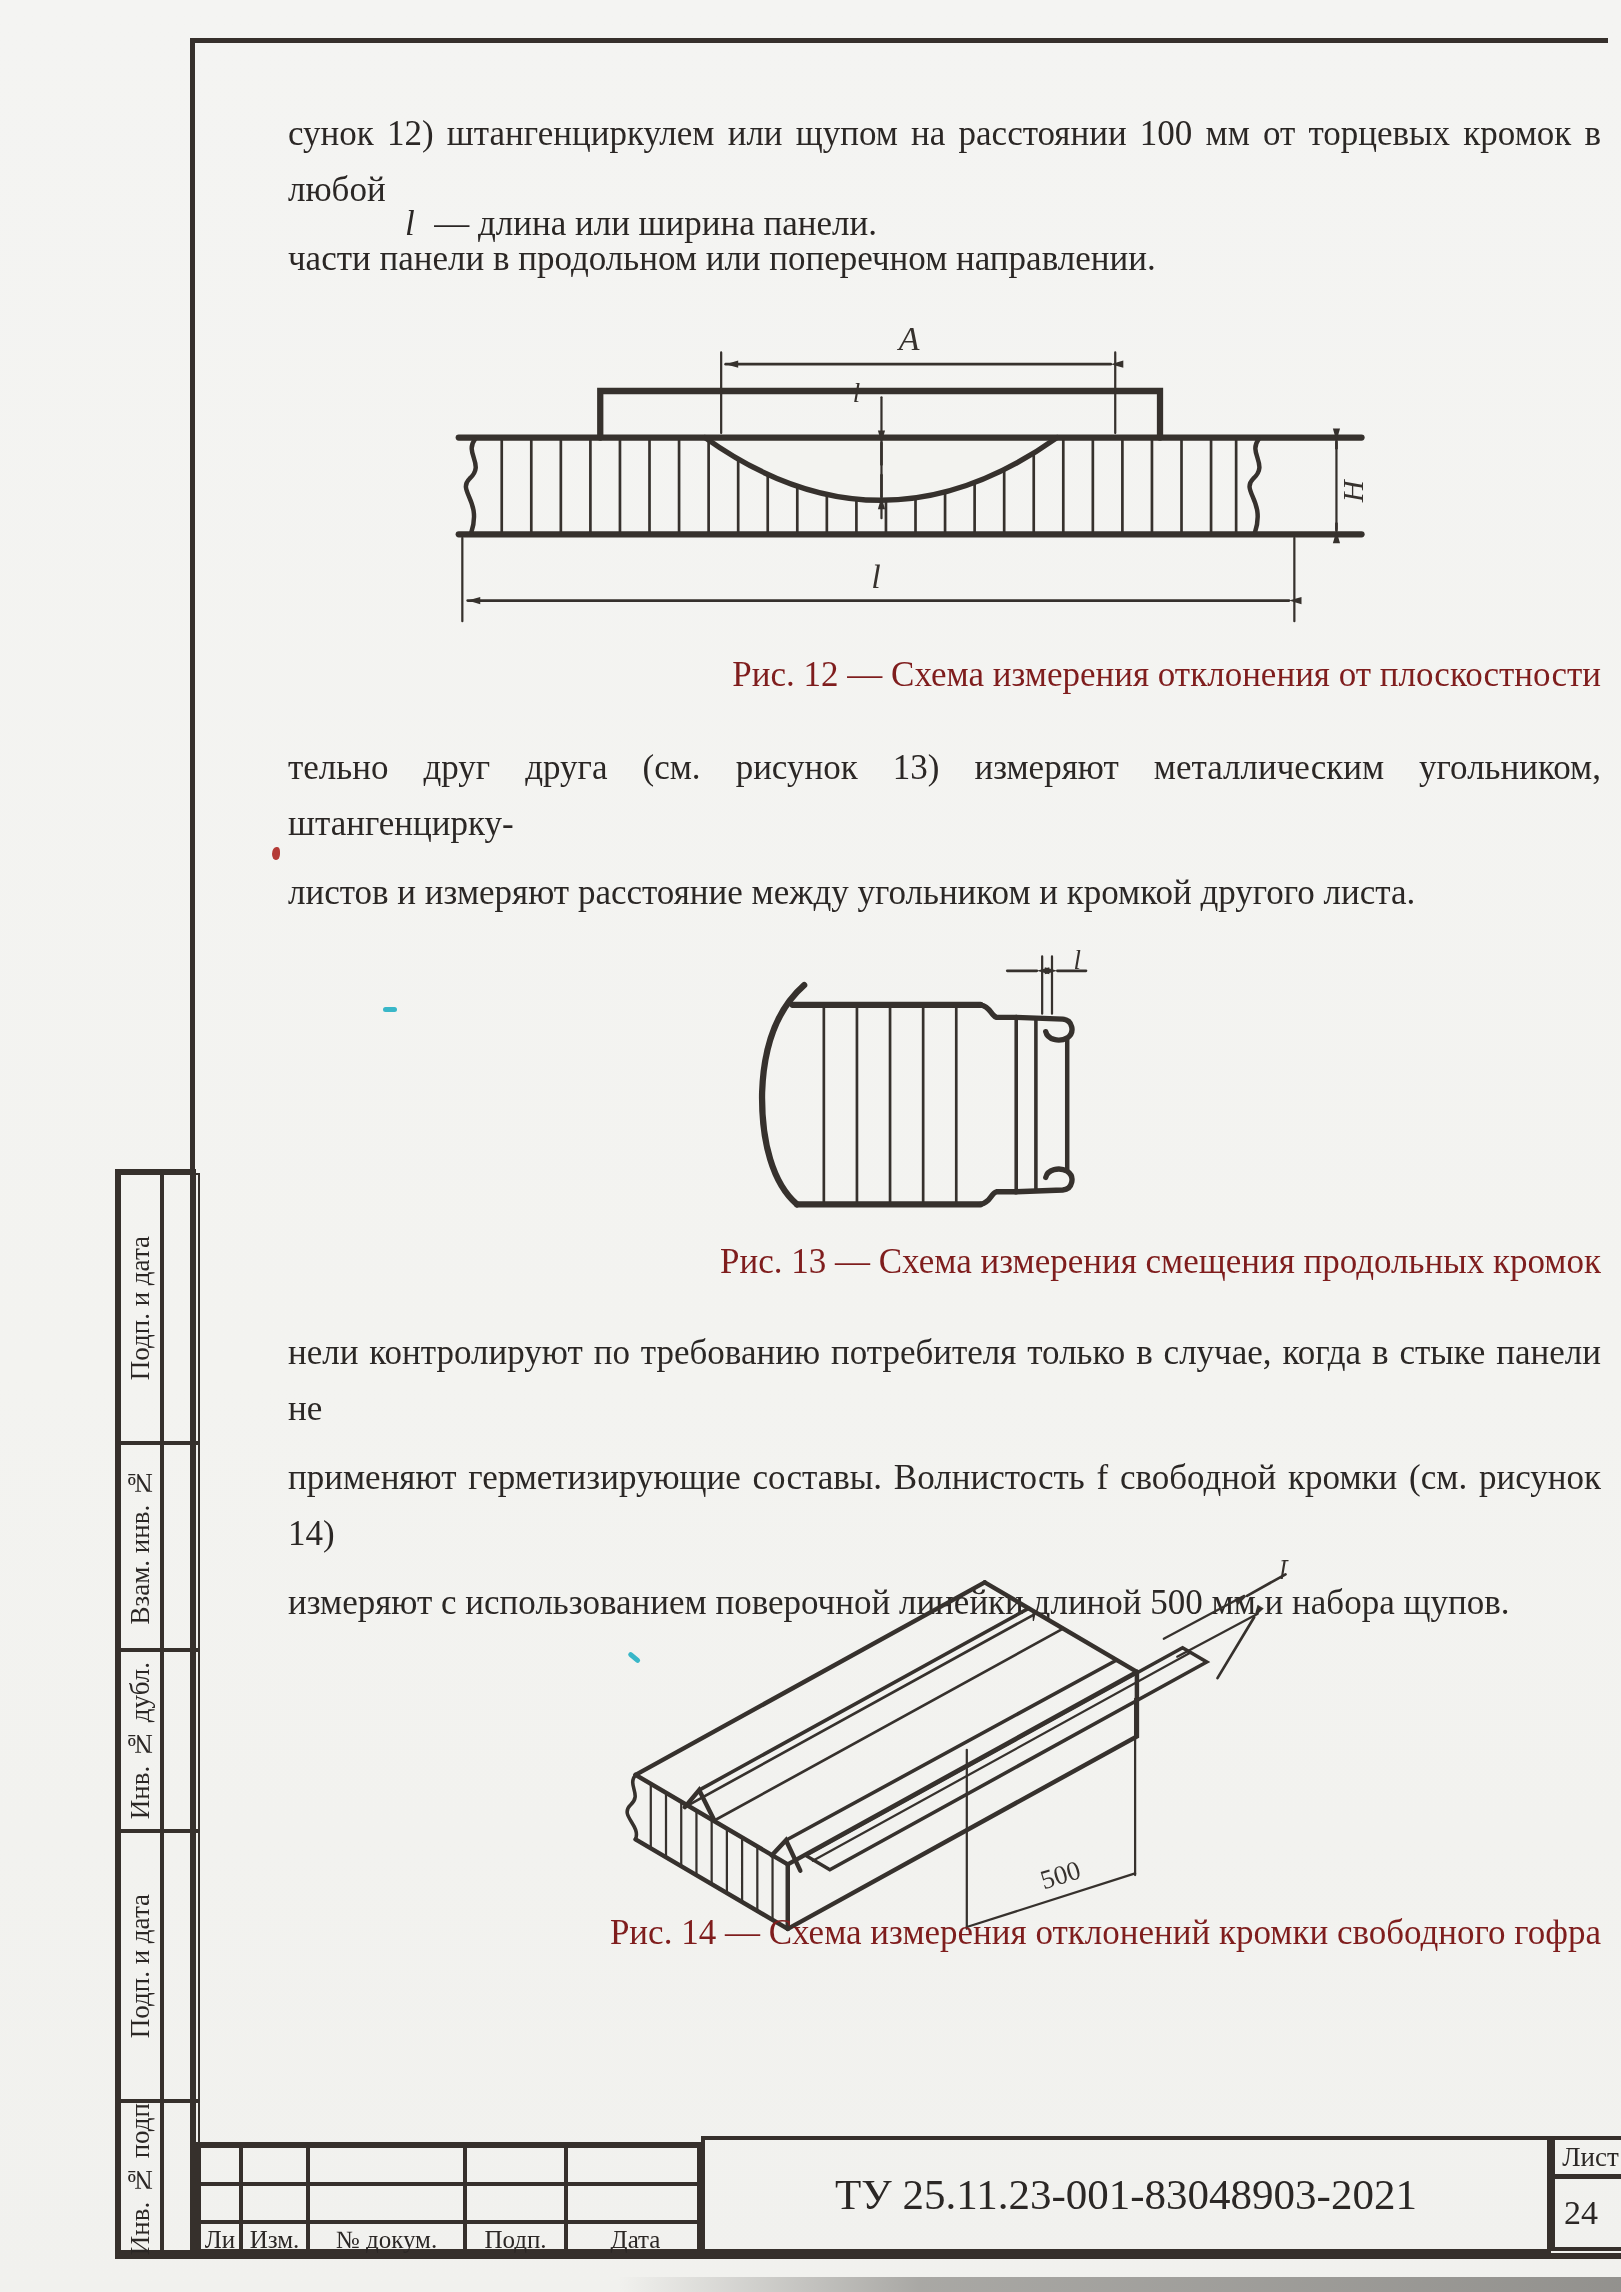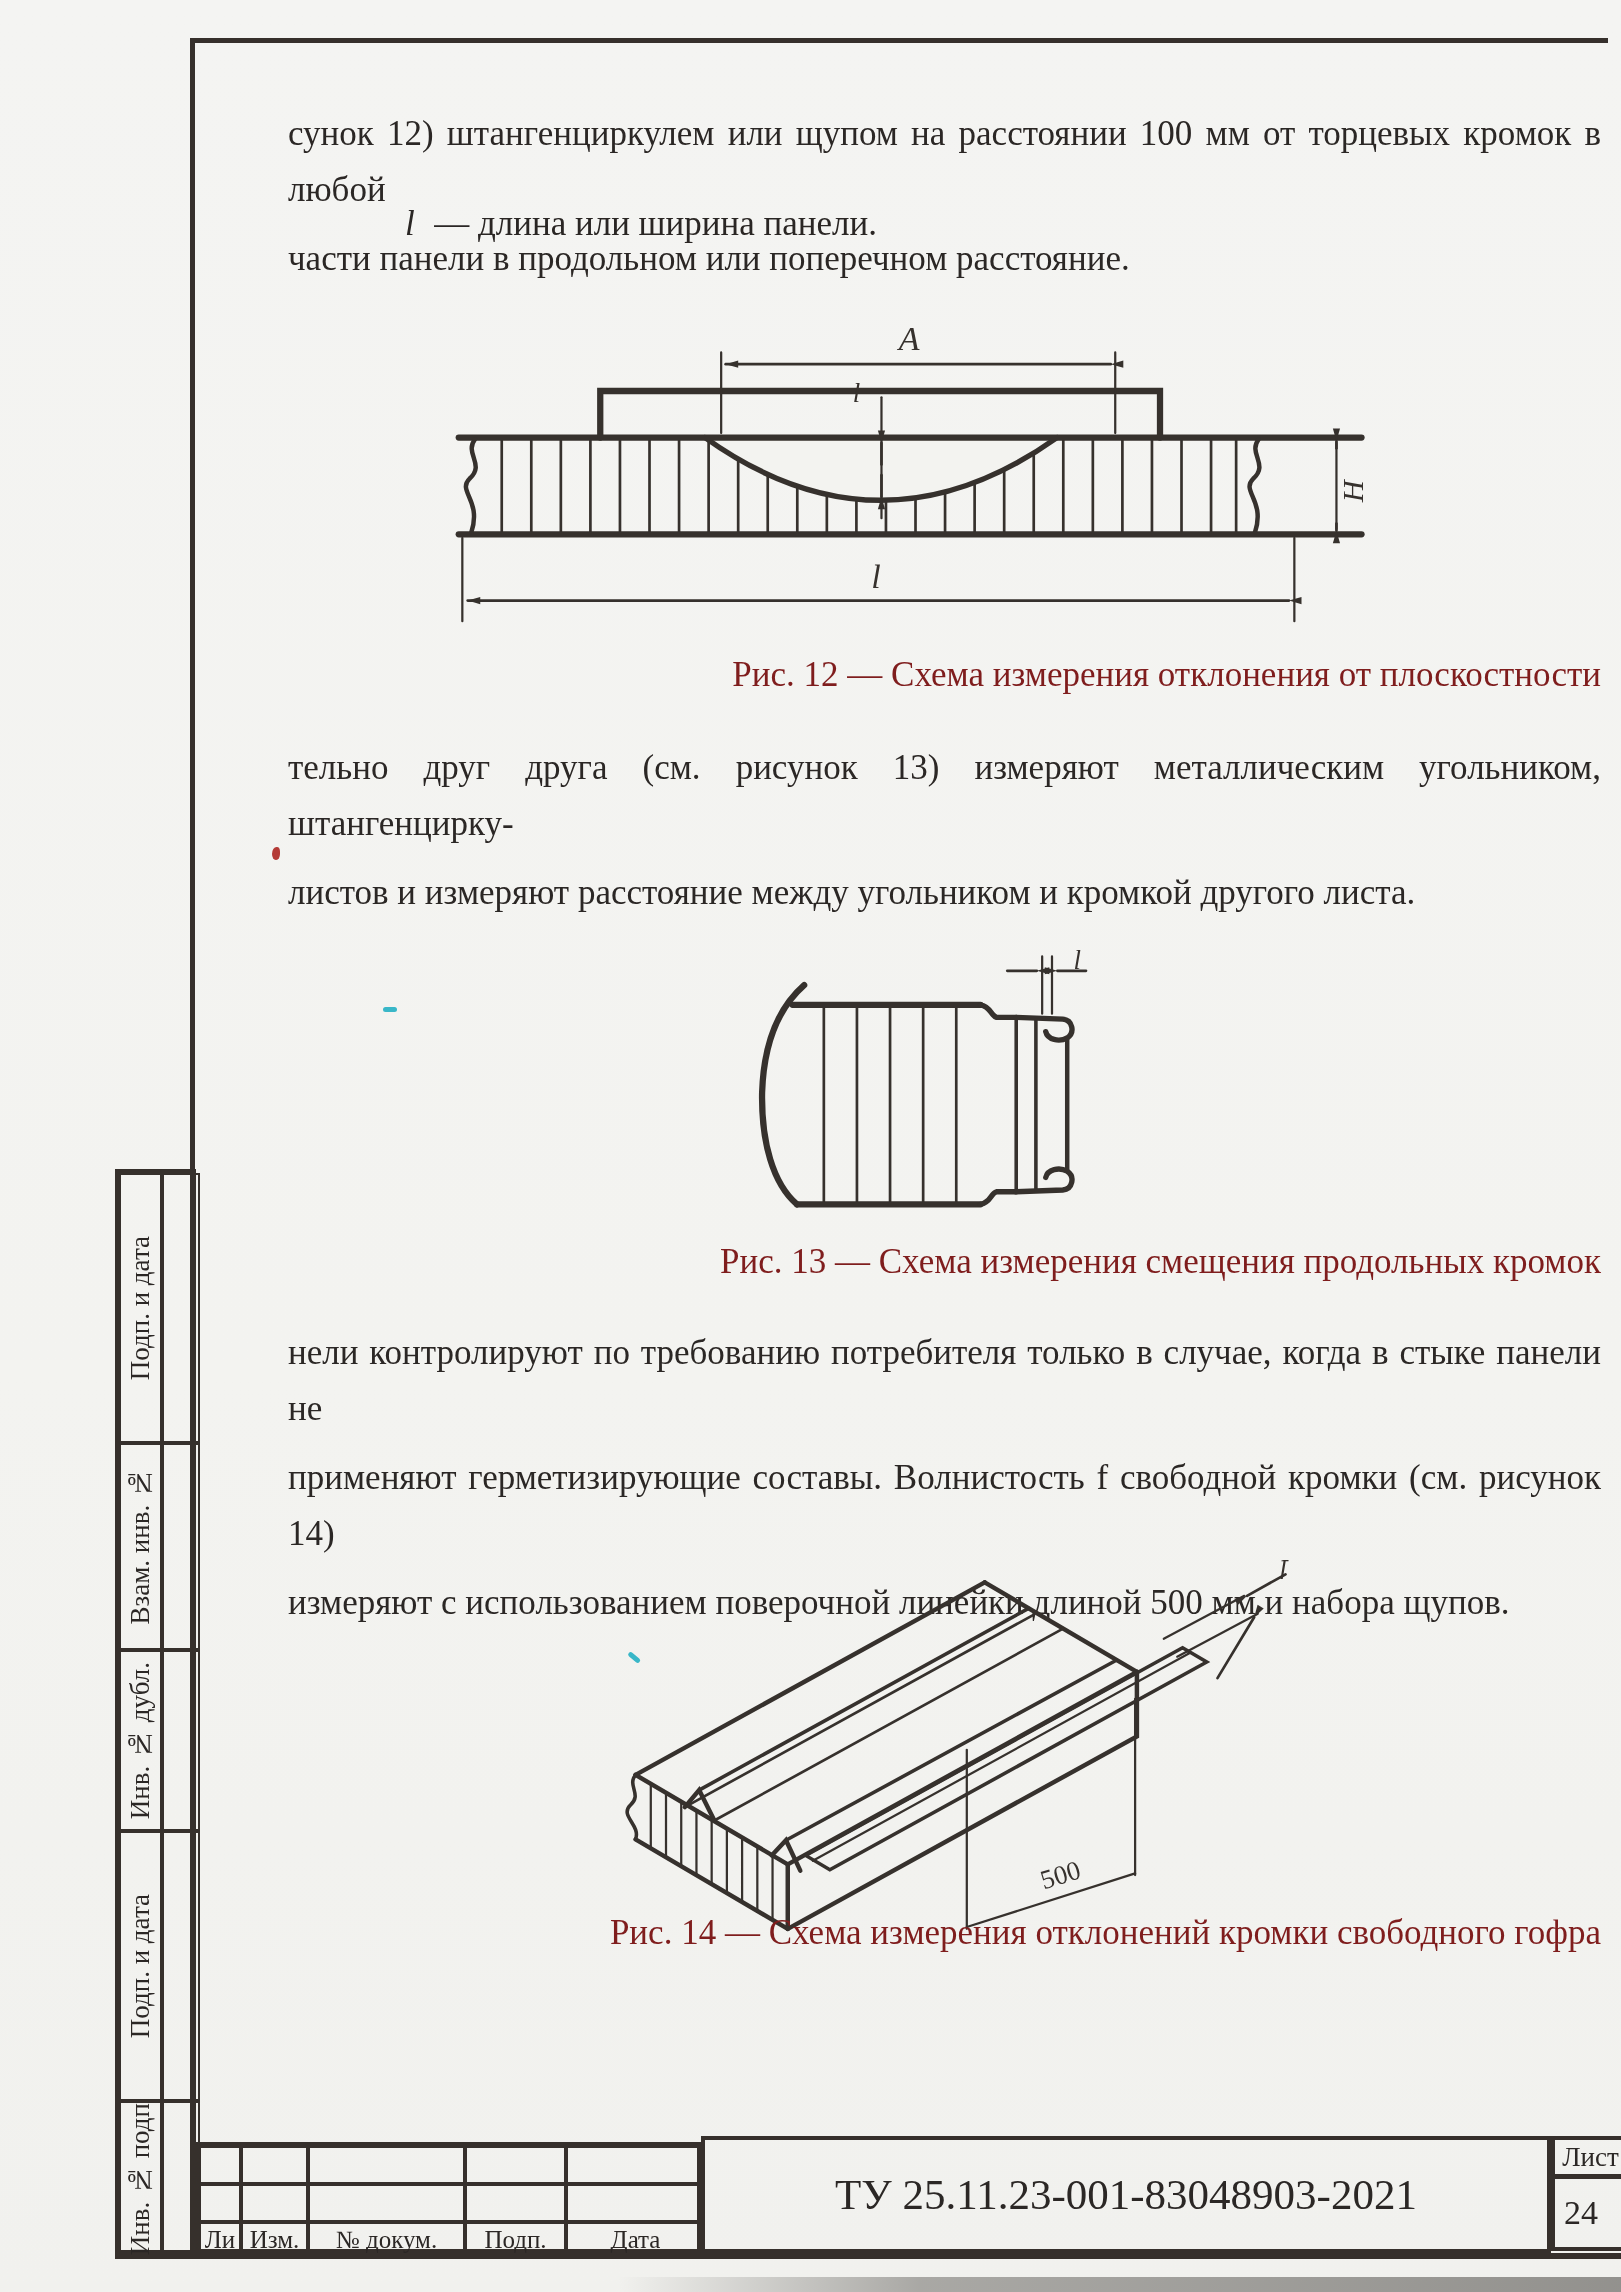--- a/index.html
+++ b/index.html
@@ -46,21 +46,21 @@
 </style>
 </head>
 <body>
 
 <div class="abs fline" style="left:190px;top:38px;width:1418px;height:5.4px;"></div>
 <div class="abs fline" style="left:190px;top:38px;width:5.4px;height:2219px;"></div>
 <div class="abs fline" style="left:115px;top:2253px;width:1506px;height:6.3px;"></div>
 
 <div class="abs textblock" style="top:93px;">
   <div class="line just">сунок 12) штангенциркулем или щупом на расстоянии 100 мм от торцевых кромок в любой</div>
-  <div class="line">части панели в продольном или поперечном расстояние.</div>
+  <div class="line">части панели в продольном или поперечном направлении.</div>
 </div>
 
 <div class="abs legendline" style="left:405px;top:196px;">
   <span class="it">l</span>
   <span style="margin-left:10.7px;">— длина или ширина панели.</span>
 </div>
 
 <svg class="abs" style="left:448px;top:312px;" width="1021" height="321" viewBox="0 0 1140 358">
   <defs>
     <marker id="ar12" markerWidth="16" markerHeight="10" refX="1" refY="5" orient="auto" markerUnits="userSpaceOnUse">

